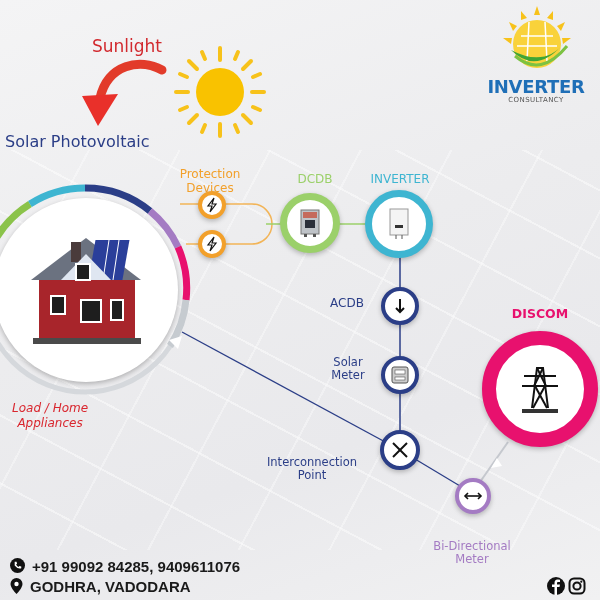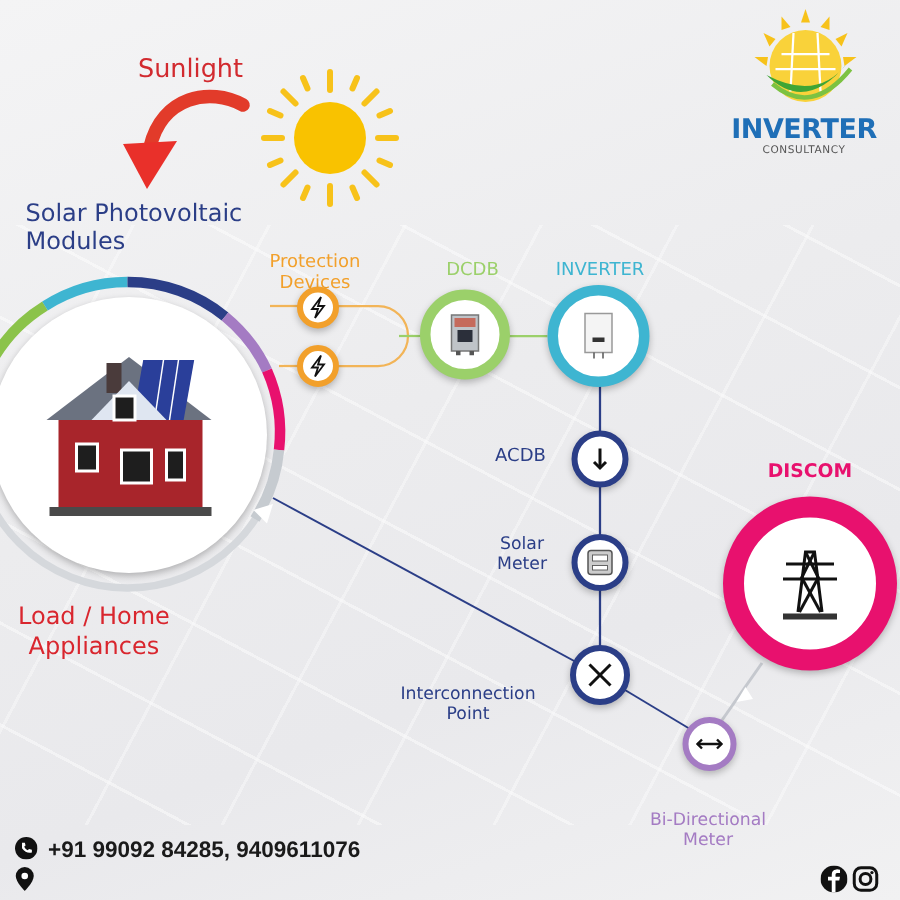--- a/index.html
+++ b/index.html
@@ -12,22 +12,22 @@
   .abs { position: absolute; }
   .panel-bg {
     position: absolute; left: 0; top: 150px; width: 600px; height: 400px;
     background:
       repeating-linear-gradient(28deg, transparent 0 58px, rgba(255,255,255,0.55) 58px 60px),
       repeating-linear-gradient(-62deg, transparent 0 78px, rgba(255,255,255,0.45) 78px 80px);
     opacity: 0.8;
   }
   .label { position: absolute; text-align: center; line-height: 1.15; }
   .sunlight { left: 92px; top: 37px; color: #d22a2f; font-size: 17px; }
-  .pv { left: 17px; top: 132px; color: #2b3e87; font-size: 16px; text-align: left; line-height: 1.2; }
-  .load { left: 12px; top: 401px; color: #d9262e; font-size: 16px; line-height: 1.25; }
+  .pv { left: 5px; top: 132px; color: #2b3e87; font-size: 16px; text-align: left; line-height: 1.2; }
+  .load { left: 12px; top: 401px; color: #d9262e; font-size: 12px; line-height: 1.25; font-style: italic; }
   .prot { left: 170px; top: 168px; width: 80px; color: #f2a02b; font-size: 12px; }
   .dcdb { left: 290px; top: 173px; width: 50px; color: #9bd06a; font-size: 12px; }
   .inverter { left: 360px; top: 173px; width: 80px; color: #3eb5d1; font-size: 12px; }
   .acdb { left: 322px; top: 297px; width: 50px; color: #2b3e87; font-size: 12px; }
   .smeter { left: 320px; top: 356px; width: 56px; color: #2b3e87; font-size: 11.5px; }
   .icpt { left: 262px; top: 456px; width: 100px; color: #2b3e87; font-size: 11.5px; }
   .discom { left: 505px; top: 307px; width: 70px; color: #e8116e; font-size: 12.5px; font-weight: bold; }
   .bidir { left: 418px; top: 540px; width: 108px; color: #a47bc3; font-size: 11.5px; }
 
   .node {
@@ -98,21 +98,20 @@
 </svg>
 
 <svg class="abs" style="left:70px;top:58px" width="100" height="75">
   <path d="M 92 12 C 70 0, 38 6, 30 40" fill="none" stroke="#e23b2a" stroke-width="9" stroke-linecap="round"></path>
   <polygon points="12,38 48,36 28,68" fill="#e9302a"></polygon>
 </svg>
 
 <div class="label sunlight">Sunlight</div>
 <div class="label pv">
   <div>Solar Photovoltaic</div>
-  <div>Modules</div>
 </div>
 
 <div class="node" style="left:-6px;top:198px;width:184px;height:184px;">
   <svg width="150" height="140" viewBox="0 0 150 140">
     <polygon points="20,60 75,18 130,60" fill="#6b7280"></polygon>
     <rect x="88" y="20" width="34" height="40" fill="#2a3f9a" transform="skewX(-10)"></rect>
     <g stroke="#fff" stroke-width="1">
         <line x1="98" y1="20" x2="92" y2="60"></line>
         <line x1="108" y1="20" x2="102" y2="60"></line>
       </g>
@@ -255,20 +254,21 @@
       <circle cx="8" cy="8" r="8" fill="#111"></circle>
       <path d="M5 4 L7 4 L7.5 6 L6.5 7 Q7.5 9 9 9.5 L10 8.5 L12 9 L12 11 Q8 12 5 8 Z" fill="#fff"></path>
     </svg>
   <span>+91 99092 84285, 9409611076</span>
 </div>
 <div class="contact" style="top:578px;">
   <svg width="13" height="16" viewBox="0 0 12 16">
       <path d="M6 0 A6 6 0 0 1 12 6 C12 10 6 16 6 16 C6 16 0 10 0 6 A6 6 0 0 1 6 0 Z" fill="#111"></path>
       <circle cx="6" cy="6" r="2.2" fill="#fff"></circle>
     </svg>
+  <span>GODHRA, VADODARA</span>
 </div>
 <svg class="abs" style="left:547px;top:577px" width="18" height="18" viewBox="0 0 18 18">
   <circle cx="9" cy="9" r="9" fill="#111"></circle>
     <path d="M10 18 L10 10 L12.5 10 L13 7.5 L10 7.5 L10 6 Q10 5 11 5 L13 5 L13 2.8 Q11.5 2.5 10.5 2.6 Q7.5 2.8 7.5 6 L7.5 7.5 L5 7.5 L5 10 L7.5 10 L7.5 18 Z" fill="#fff"></path>
 </svg>
 <svg class="abs" style="left:568px;top:577px" width="18" height="18" viewBox="0 0 18 18">
   <rect x="1.5" y="1.5" width="15" height="15" rx="4.5" fill="none" stroke="#111" stroke-width="2"></rect>
   <circle cx="9" cy="9" r="3.6" fill="none" stroke="#111" stroke-width="2"></circle>
   <circle cx="13.3" cy="4.7" r="1.1" fill="#111"></circle>
 </svg>

